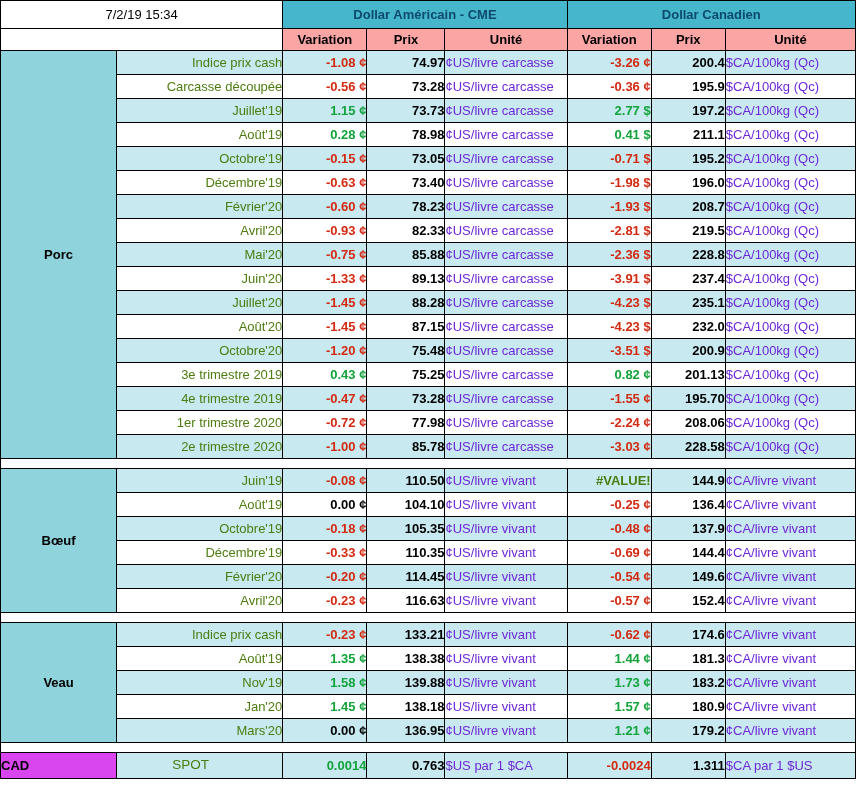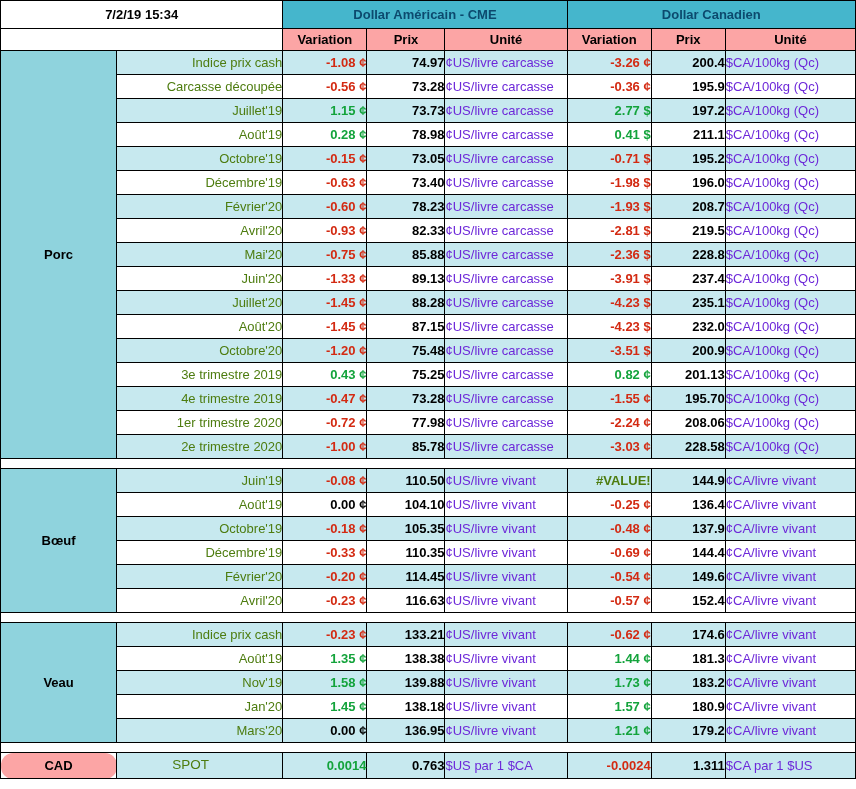--- a/index.html
+++ b/index.html
@@ -39,21 +39,21 @@
   col.c-var    { width: 84px; }
   col.c-prix   { width: 78px; }
   col.c-unit   { width: 122px; }
   col.c-var2   { width: 84px; }
   col.c-prix2  { width: 74px; }
   col.c-unit2  { width: 130px; }
 
   
   .hdr-date {
     background: #ffffff;
-    font-weight: bold;
+    font-weight: normal;
     font-size: 16px;
     text-align: center;
     height: 28px;
     color: #000;
   }
   .hdr-main {
     background: #45b6cc;
     color: #0c4a6e;
     font-weight: bold;
     font-size: 18px;
@@ -130,25 +130,24 @@
 
   
   tr.spacer td {
     background: #ffffff;
     height: 10px;
     border: 1px solid #000;
   }
 
   
   td.cad-cat {
-    background: #fca5a5;
+    background: #d946ef;
     font-weight: bold;
     font-size: 19px;
-    text-align: center;
-    border-radius: 12px;
+    text-align: left;
   }
   tr.cad td.lbl {
     background: #c7e9ef;
     text-align: center;
     padding-right: 18px;
     font-size: 13.5px;
   }
   tr.cad td.var, tr.cad td.prix, tr.cad td.unit {
     background: #c7e9ef;
   }

